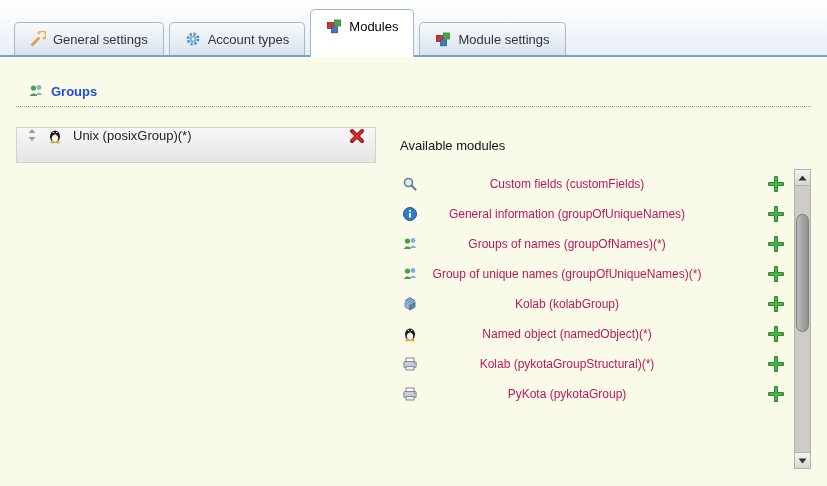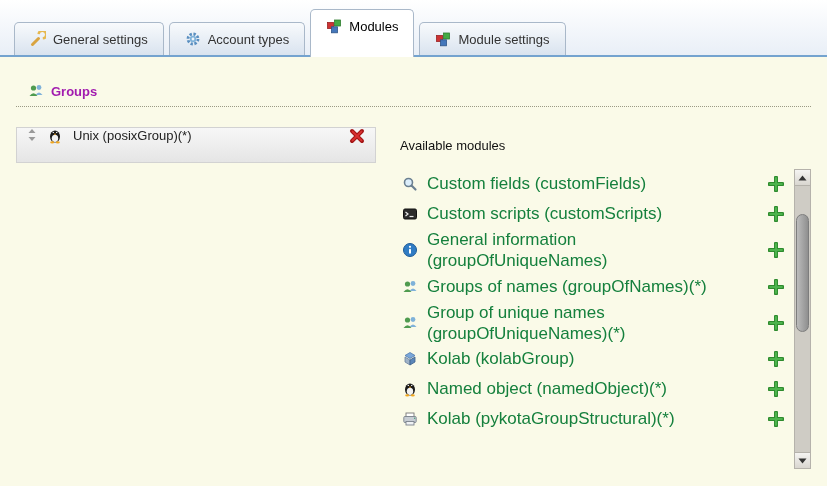--- a/index.html
+++ b/index.html
@@ -13,40 +13,40 @@
           display:flex;align-items:flex-end;padding-left:14px;}
   .tab{display:flex;align-items:center;gap:7px;padding:8px 15px;margin-right:5px;
        border:1px solid #a9b8c9;border-bottom:none;border-radius:5px 5px 0 0;
        background:linear-gradient(#f8fafc,#d9e3ef);font-size:13px;color:#333;cursor:pointer;}
   .tab.active{background:#ffffff;color:#000;margin-bottom:-2px;padding-bottom:23px;z-index:2;}
 
   
   .content{position:absolute;top:57px;left:0;right:0;bottom:0;background:#fafae8;overflow:hidden;}
   .section-header{display:flex;align-items:center;gap:7px;margin:26px 16px 0 16px;
                   padding:0 0 7px 12px;border-bottom:1px dotted #9a9a85;}
-  .section-title{font-weight:bold;font-size:13px;color:#a21caf;}
+  .section-title{font-weight:bold;font-size:13px;color:#1d4ed8;}
 
   .columns{display:flex;padding:20px 16px 0 16px;box-sizing:border-box;}
   .col-left{width:360px;margin-right:22px;flex-shrink:0;}
   .col-right{flex:1;min-width:0;margin-top:11px;}
   .col-heading{font-size:13px;color:#111;margin:0 0 16px 2px;}
 
   
   .selected-row{display:flex;align-items:flex-start;gap:10px;height:34px;padding:0 10px;
                 background:linear-gradient(#f7f7f7,#e5e5e5);border:1px solid #d2d2d2;}
   .row-label{font-size:13px;color:#222;}
   .spacer{flex:1;}
   .icon-btn{width:16px;height:16px;border:none;background:none;padding:0;cursor:pointer;
             display:flex;align-items:center;justify-content:center;}
 
   
   .avail-wrap{display:flex;align-items:flex-start;}
   .avail-list{flex:1;min-width:0;display:flex;flex-direction:column;}
   .avail-row{display:flex;align-items:center;gap:9px;min-height:30px;padding:0 10px 0 4px;}
-  .avail-label{font-size:17px;color:#15803d;width:280px;line-height:1.25;}
+  .avail-label{font-size:12px;color:#be185d;width:280px;line-height:1.25;text-align:center;}
   .add-btn{margin-left:auto;}
   .ico{width:16px;height:16px;flex-shrink:0;display:inline-flex;}
 
   
   .scrollbar{width:17px;height:300px;display:flex;flex-direction:column;
              border:1px solid #b5b2ab;box-sizing:border-box;background:#cfccc5;flex-shrink:0;}
   .scroll-btn{height:15px;flex-shrink:0;background:linear-gradient(#f5f4f2,#d9d6d0);
               display:flex;align-items:center;justify-content:center;cursor:pointer;}
   .scroll-btn.up{border-bottom:1px solid #b5b2ab;}
   .scroll-btn.down{border-top:1px solid #b5b2ab;}
@@ -166,38 +166,20 @@
               <button class="icon-btn add-btn">
                 <span class="ico">
                   <svg width="16" height="16" viewBox="0 0 16 16">
                     <path d="M8 1.5 V14.5 M1.5 8 H14.5" stroke="#2e8b2e" stroke-width="4" stroke-linecap="round"></path>
                     <path d="M8 2.2 V13.8 M2.2 8 H13.8" stroke="#4db34d" stroke-width="2.2" stroke-linecap="round"></path>
                   </svg>
                 </span>
               </button>
             </div>
 
-            <div class="avail-row">
-              <span class="ico">
-                <svg width="16" height="16" viewBox="0 0 16 16">
-                  <rect x="1.5" y="3" width="13" height="10" rx="1.5" fill="#2b2b2b" stroke="#111"></rect>
-                  <path d="M3.5 6 l2.5 2 -2.5 2" stroke="#e8e8e8" stroke-width="1.2" fill="none"></path>
-                  <path d="M7.5 10.5 h4" stroke="#e8e8e8" stroke-width="1.2"></path>
-                </svg>
-              </span>
-              <span class="avail-label">Custom scripts (customScripts)</span>
-              <button class="icon-btn add-btn">
-                <span class="ico">
-                  <svg width="16" height="16" viewBox="0 0 16 16">
-                    <path d="M8 1.5 V14.5 M1.5 8 H14.5" stroke="#2e8b2e" stroke-width="4" stroke-linecap="round"></path>
-                    <path d="M8 2.2 V13.8 M2.2 8 H13.8" stroke="#4db34d" stroke-width="2.2" stroke-linecap="round"></path>
-                  </svg>
-                </span>
-              </button>
-            </div>
 
             <div class="avail-row">
               <span class="ico">
                 <svg width="16" height="16" viewBox="0 0 16 16">
                   <circle cx="8" cy="8" r="6.5" fill="#2f7cc4" stroke="#1d5a96"></circle>
                   <circle cx="8" cy="4.8" r="1.1" fill="#fff"></circle>
                   <rect x="7" y="6.8" width="2" height="5" rx="1" fill="#fff"></rect>
                 </svg>
               </span>
               <span class="avail-label">General information (groupOfUniqueNames)</span>
@@ -306,20 +288,39 @@
               <button class="icon-btn add-btn">
                 <span class="ico">
                   <svg width="16" height="16" viewBox="0 0 16 16">
                     <path d="M8 1.5 V14.5 M1.5 8 H14.5" stroke="#2e8b2e" stroke-width="4" stroke-linecap="round"></path>
                     <path d="M8 2.2 V13.8 M2.2 8 H13.8" stroke="#4db34d" stroke-width="2.2" stroke-linecap="round"></path>
                   </svg>
                 </span>
               </button>
             </div>
 
+            <div class="avail-row">
+              <span class="ico">
+                <svg width="16" height="16" viewBox="0 0 16 16">
+                  <rect x="4" y="2" width="8" height="4" fill="#fff" stroke="#777" stroke-width="0.9"></rect>
+                  <rect x="1.8" y="5.5" width="12.4" height="6" rx="1" fill="#c7cdd4" stroke="#7a828c" stroke-width="0.9"></rect>
+                  <rect x="4" y="10.5" width="8" height="3.5" fill="#eef1f4" stroke="#7a828c" stroke-width="0.9"></rect>
+                  <circle cx="12.6" cy="7.3" r="0.7" fill="#49a27a"></circle>
+                </svg>
+              </span>
+              <span class="avail-label">PyKota (pykotaGroup)</span>
+              <button class="icon-btn add-btn">
+                <span class="ico">
+                  <svg width="16" height="16" viewBox="0 0 16 16">
+                    <path d="M8 1.5 V14.5 M1.5 8 H14.5" stroke="#2e8b2e" stroke-width="4" stroke-linecap="round"></path>
+                    <path d="M8 2.2 V13.8 M2.2 8 H13.8" stroke="#4db34d" stroke-width="2.2" stroke-linecap="round"></path>
+                  </svg>
+                </span>
+              </button>
+            </div>
 
 
           </div>
 
           <div class="scrollbar">
             <div class="scroll-btn up">
               <svg width="9" height="6" viewBox="0 0 9 6">
                   <path d="M4.5 0.5 L8.5 5.5 H0.5 Z" fill="#333"></path>
                 </svg>
             </div>

